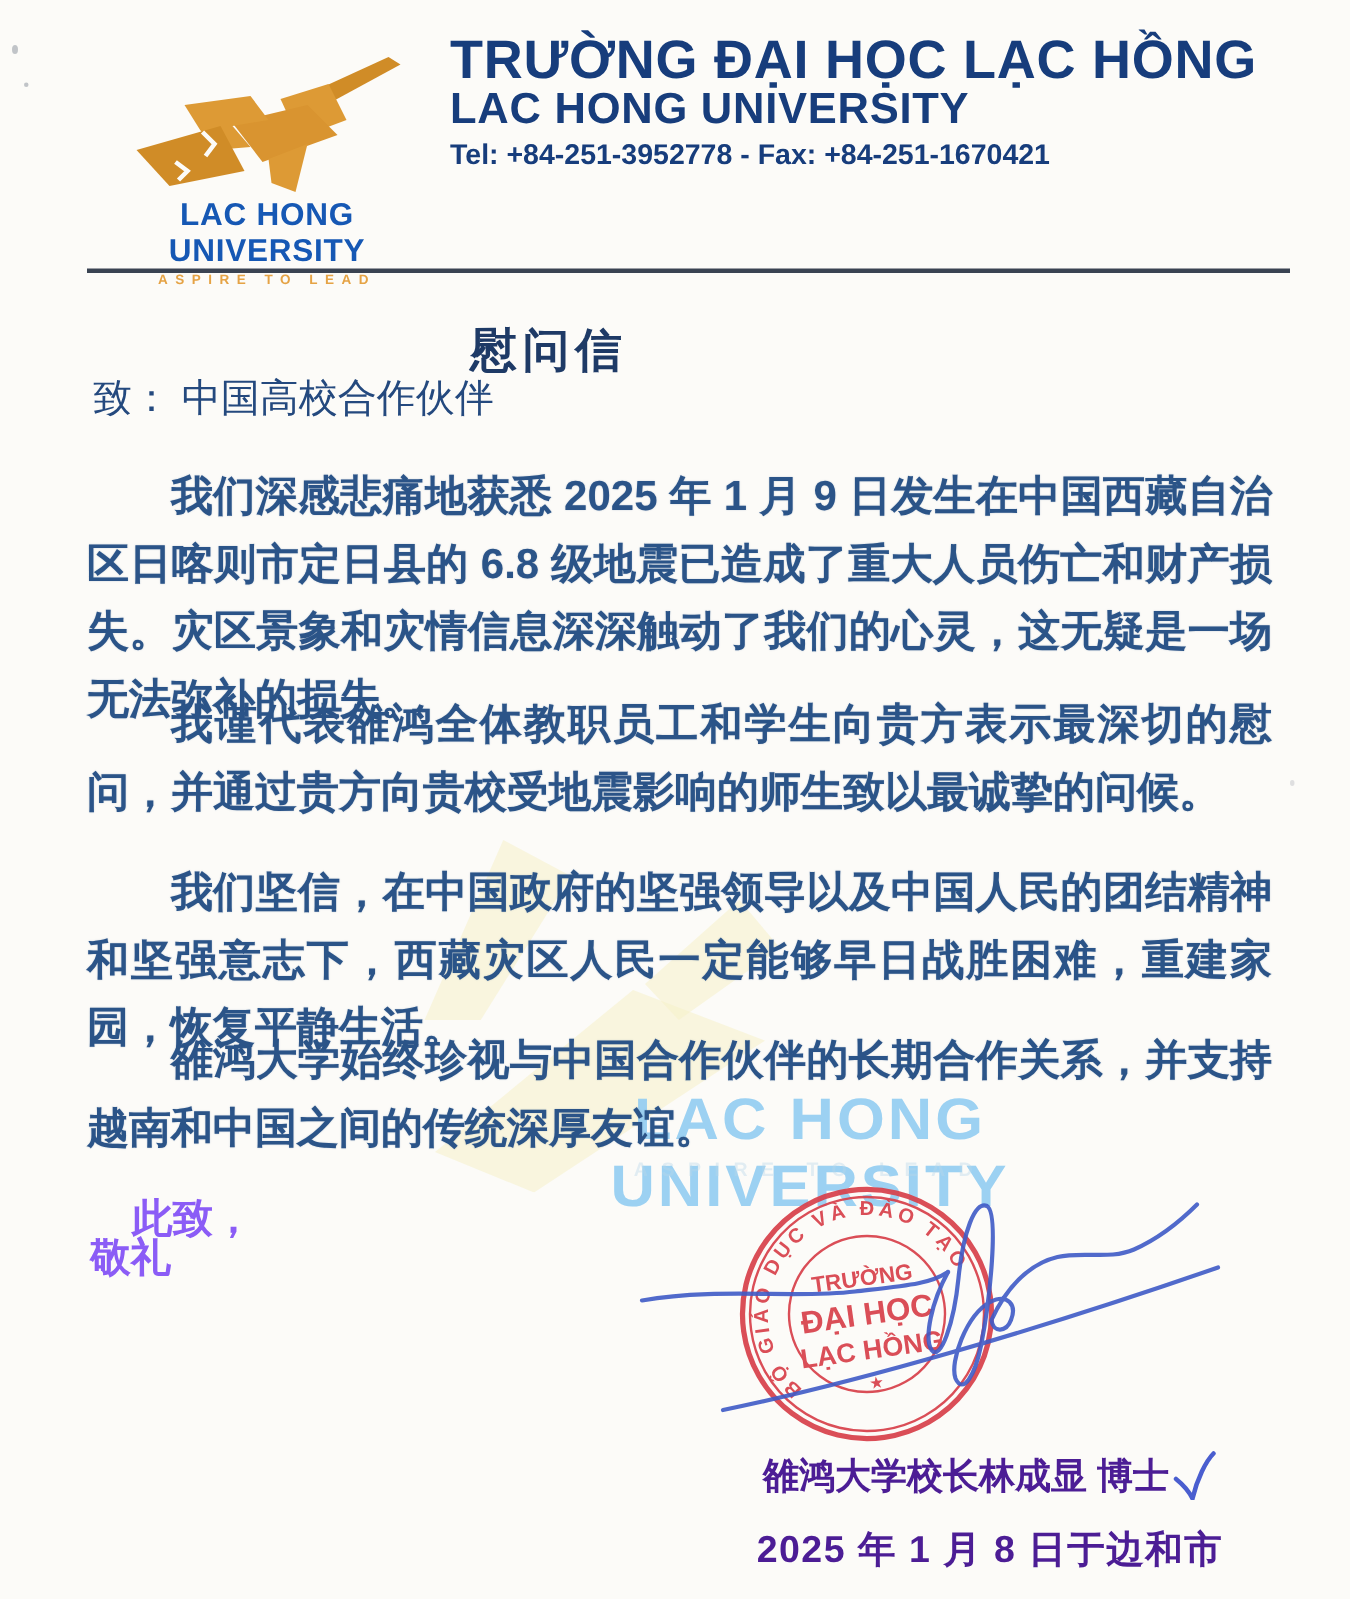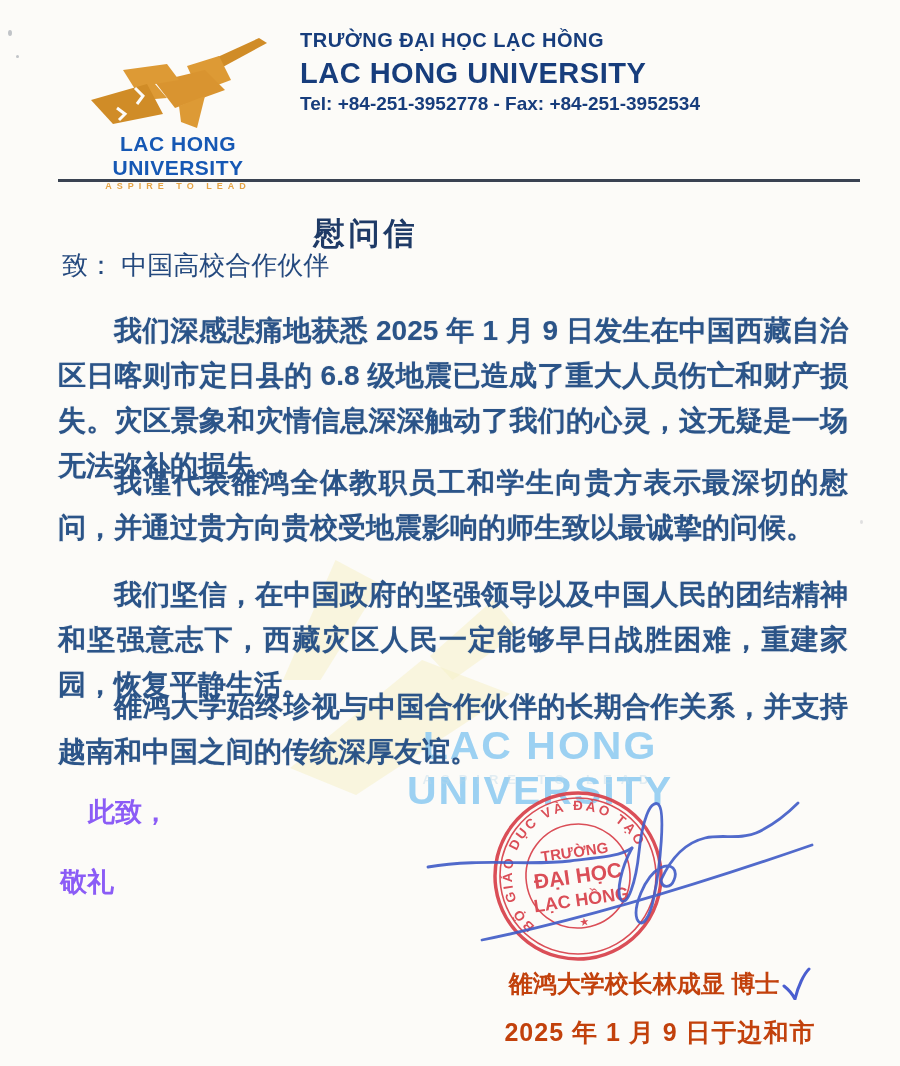--- a/index.html
+++ b/index.html
@@ -9,52 +9,52 @@
     background:#fcfbf8; overflow:hidden;
     color:#2b5385;
   }
   
   .letterhead { position:absolute; top:22px; left:0; width:900px; height:148px; }
   .logo { position:absolute; left:62px; top:4px; width:232px; height:146px; text-align:center; }
   .logo-bird { display:block; margin:0 auto; }
   .logo-wordmark { margin-top:2px; font-weight:bold; font-size:21px; color:#1658b4; letter-spacing:.5px; }
   .logo-tagline { margin-top:1px; font-size:9px; color:#e5a345; letter-spacing:5px; font-weight:bold; }
   .head-text { position:absolute; left:300px; top:2px; width:560px; color:#173d7c; }
-  .uni-vi { font-size:20px; font-weight:bold; letter-spacing:.5px; line-height:32px; }
+  .uni-vi { font-size:36px; font-weight:bold; letter-spacing:.5px; line-height:32px; }
   .uni-en { font-size:29px; font-weight:bold; letter-spacing:.5px; line-height:34px; }
   .contact { font-size:19px; font-weight:600; line-height:23px; margin-top:2px; }
   .divider { position:absolute; top:171px; left:58px; width:802px; height:3px; background:#3a4352; border:none; }
   
   .title { position:absolute; top:192px; left:0; width:732px; text-align:center;
            font-size:31px; font-weight:bold; color:#1e3a66; letter-spacing:4px; }
   .salutation { position:absolute; top:248px; left:62px; font-size:26px; font-weight:normal; color:#24497e; }
   .para { position:absolute; left:58px; width:790px; margin:0; font-size:28px; font-weight:600;
           line-height:45px; text-align:justify; text-indent:2em; color:#2b5488;
           text-shadow:0 0 1px rgba(43,84,136,.35); }
   .p1 { top:308px; } .p2 { top:460px; } .p3 { top:572px; } .p4 { top:684px; }
   .closing { position:absolute; font-size:27px; font-weight:600; color:#8b5cf6; }
-  .c1 { top:794px; left:88px; } .c2 { top:864px; left:60px; }
+  .c1 { top:794px; left:88px; } .c2 { top:820px; left:60px; }
   
   .wm-text { position:absolute; top:722px; left:300px; width:480px; text-align:center;
              font-size:41px; font-weight:bold; color:#92cdf2; letter-spacing:2px;
              transform:scaleY(.95); opacity:.9; pointer-events:none; }
   .wm-tagline { position:absolute; top:772px; left:380px; width:320px; text-align:center;
                 font-size:13px; font-weight:bold; color:#b9d8ea; letter-spacing:9px; opacity:.4; }
   .ghost { position:absolute; background:#f6f0c8; opacity:.55; pointer-events:none; }
   .ghost1 { left:268px; top:560px; width:150px; height:120px;
             clip-path:polygon(10% 100%, 45% 0%, 75% 20%, 35% 100%); }
   .ghost2 { left:290px; top:660px; width:220px; height:135px;
             clip-path:polygon(0% 80%, 60% 0%, 100% 25%, 30% 100%); }
   .ghost3 { left:430px; top:600px; width:90px; height:80px;
             clip-path:polygon(0% 70%, 70% 0%, 100% 40%, 25% 100%); }
   
   .stamp { position:absolute; left:492px; top:790px; width:172px; height:172px;
            transform:rotate(-8deg); opacity:.92; }
   .sig-ink { position:absolute; left:420px; top:772px; width:400px; height:190px; }
-  .sign-block { position:absolute; left:470px; top:966px; width:380px; text-align:center; color:#c2410c; }
+  .sign-block { position:absolute; left:470px; top:966px; width:380px; text-align:center; color:#4c1d95; }
   .sig-name { font-size:24px; font-weight:bold; white-space:nowrap; }
   .sig-check { vertical-align:-8px; margin-left:2px; }
   .sig-date { margin-top:16px; font-size:25px; font-weight:600; letter-spacing:1px; }
   
   .speck { position:absolute; background:#9aa0a8; border-radius:50%; opacity:.6; }
   .sp1 { left:8px;  top:30px; width:4px; height:6px; }
   .sp2 { left:16px; top:55px; width:3px; height:3px; }
   .sp3 { left:860px; top:520px; width:3px; height:4px; opacity:.3; }
 </style>
 </head>
@@ -86,21 +86,21 @@
         </g>
         <polyline points="52,62 60,70 54,78" fill="none" stroke="#fcfbf8" stroke-width="3"></polyline>
         <polyline points="34,82 42,88 36,94" fill="none" stroke="#fcfbf8" stroke-width="3"></polyline>
       </svg>
       <div class="logo-wordmark">LAC HONG UNIVERSITY</div>
       <div class="logo-tagline">ASPIRE TO LEAD</div>
     </div>
     <div class="head-text">
       <div class="uni-vi">TRƯỜNG ĐẠI HỌC LẠC HỒNG</div>
       <div class="uni-en">LAC HONG UNIVERSITY</div>
-      <div class="contact">Tel: +84-251-3952778 - Fax: +84-251-3952534</div>
+      <div class="contact">Tel: +84-251-3952778 - Fax: +84-251-1670421</div>
     </div>
   </header>
   <hr class="divider">
 
   <h1 class="title">慰问信</h1>
   <div class="salutation">致： 中国高校合作伙伴</div>
 
   <p class="para p1">我们深感悲痛地获悉 2025 年 1 月 9 日发生在中国西藏自治区日喀则市定日县的 6.8 级地震已造成了重大人员伤亡和财产损失。灾区景象和灾情信息深深触动了我们的心灵，这无疑是一场无法弥补的损失。</p>
   <p class="para p2">我谨代表雒鸿全体教职员工和学生向贵方表示最深切的慰问，并通过贵方向贵校受地震影响的师生致以最诚挚的问候。</p>
   <p class="para p4">雒鸿大学始终珍视与中国合作伙伴的长期合作关系，并支持越南和中国之间的传统深厚友谊。</p>
@@ -136,16 +136,16 @@
       <path d="M 62,168 C 150,150 268,116 392,73"></path>
     </g>
   </svg>
 
   <div class="sign-block">
     <div class="sig-name">
       <span>雒鸿大学校长林成显 博士</span><svg class="sig-check" width="30" height="34" viewBox="0 0 30 34">
         <path d="M 3,20 C 8,24 12,29 14,33 C 17,20 23,8 28,3" fill="none" stroke="#4a5ecf" stroke-width="3" stroke-linecap="round"></path>
       </svg>
     </div>
-    <div class="sig-date">2025 年 1 月 9 日于边和市</div>
+    <div class="sig-date">2025 年 1 月 8 日于边和市</div>
   </div>
 
 </div>
 
 </body></html>

